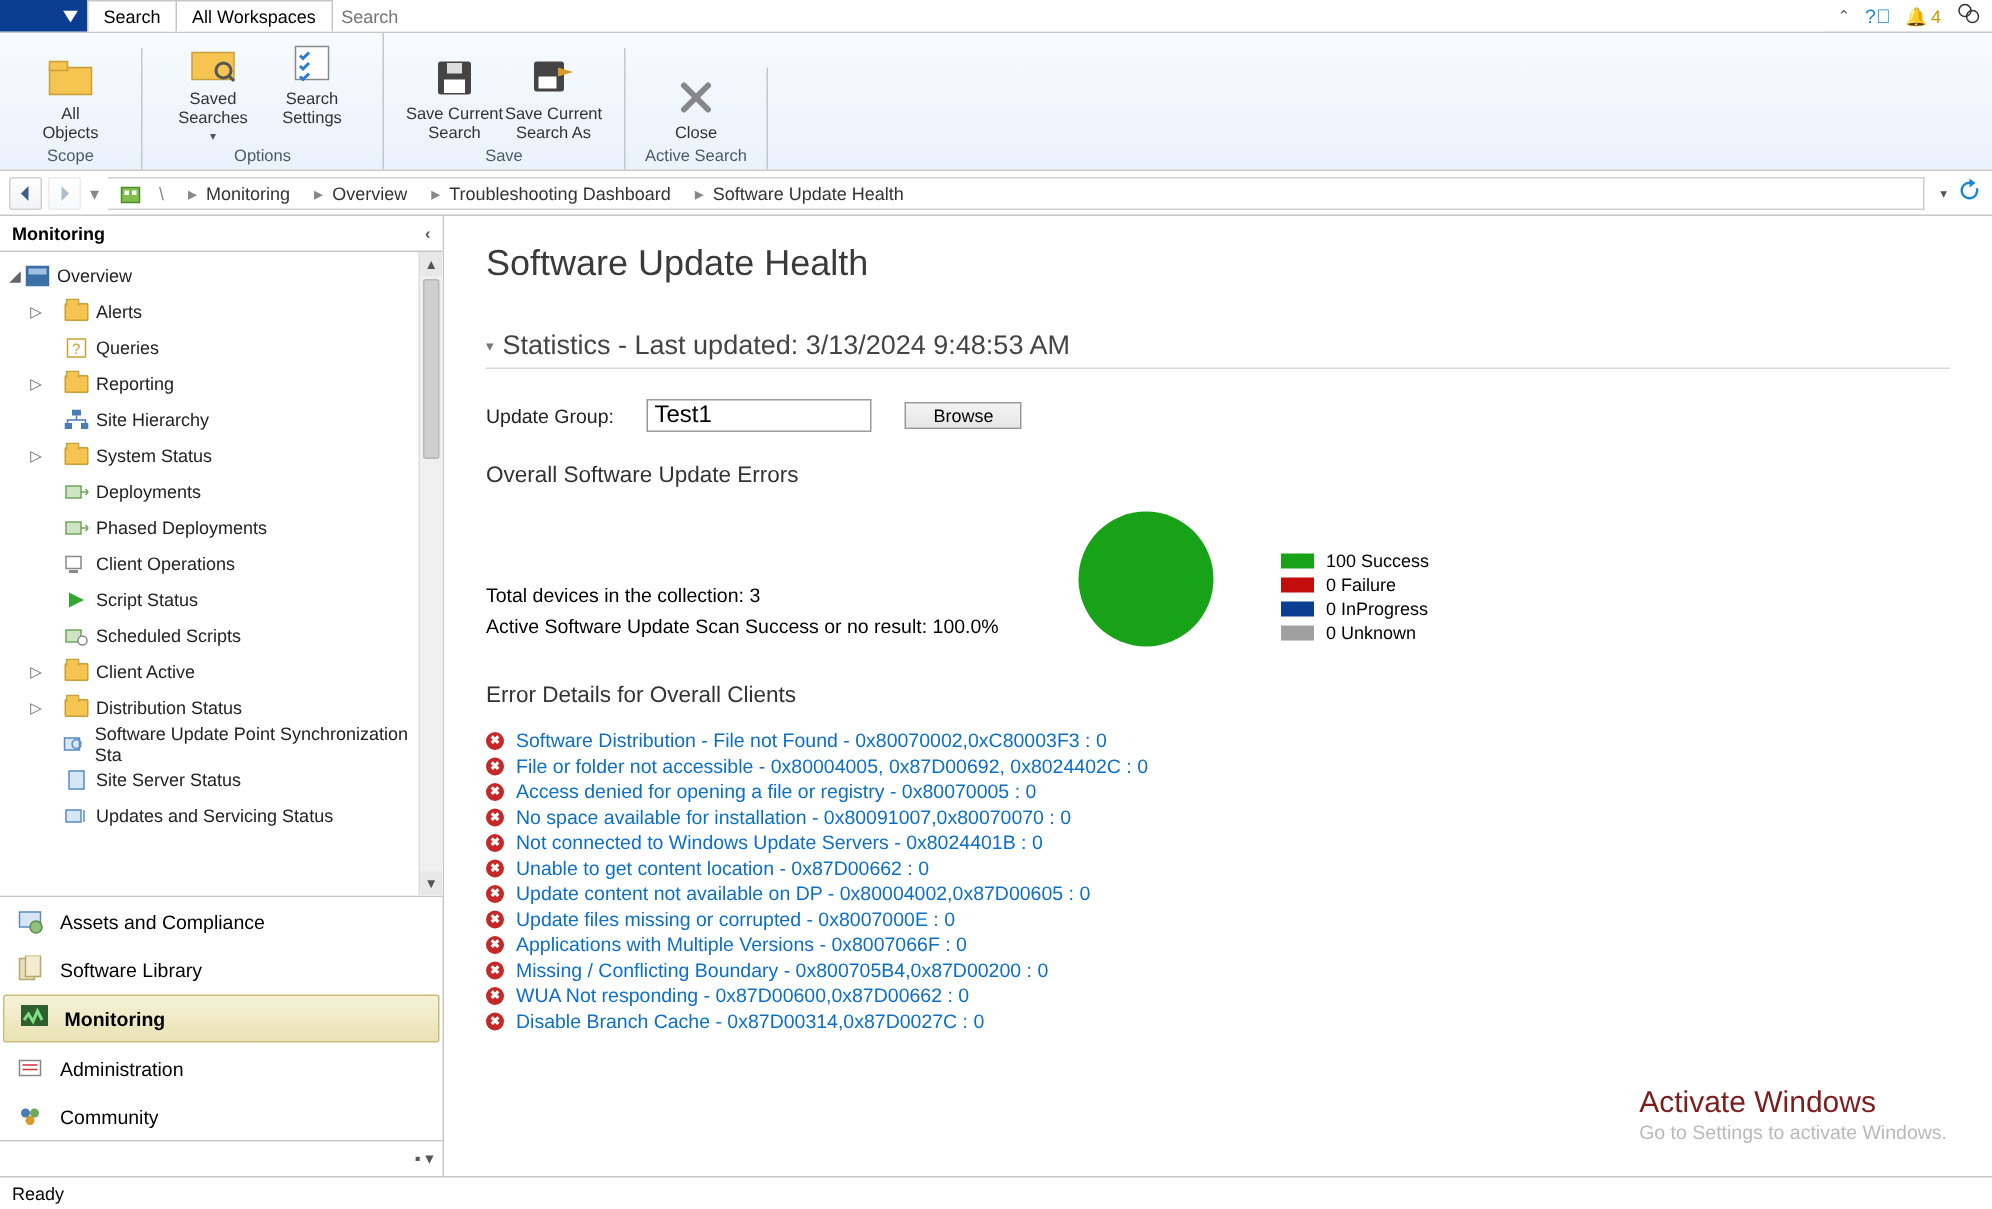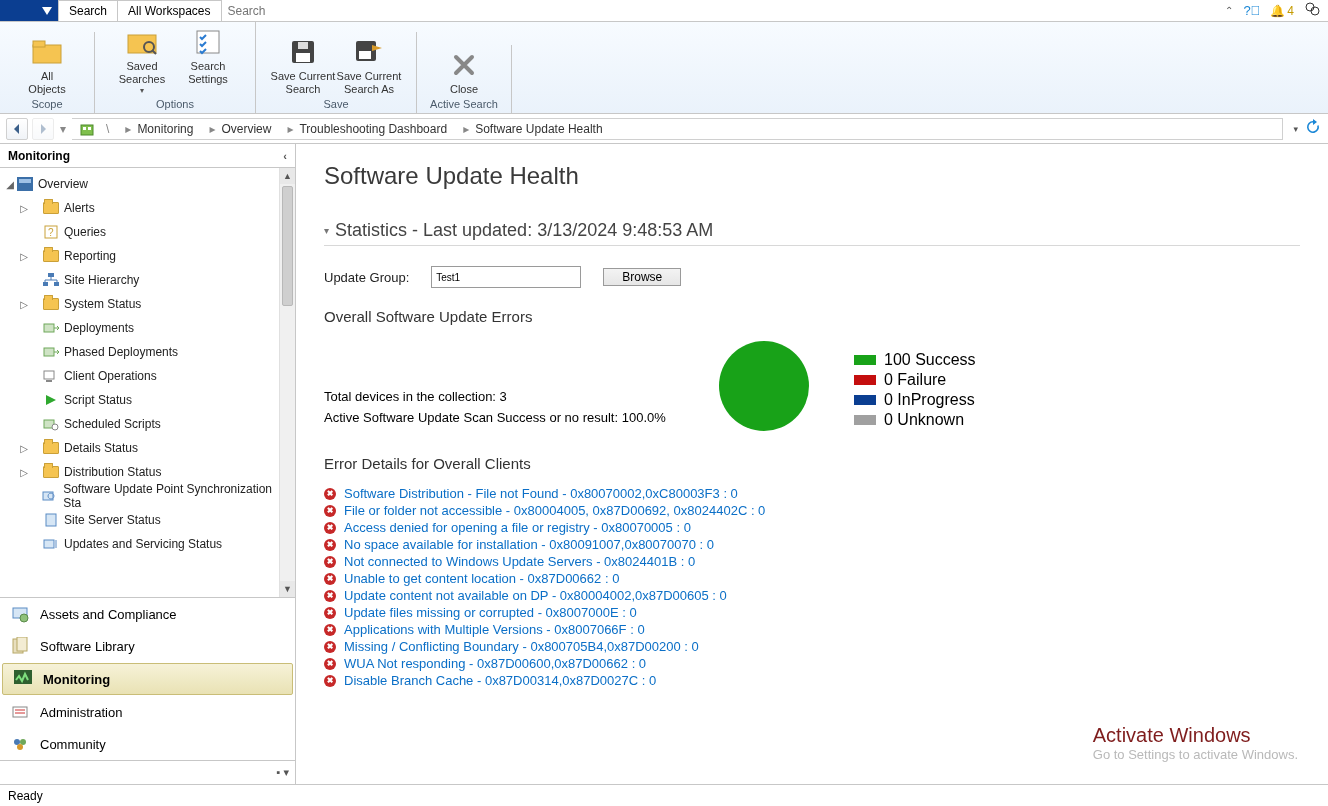--- a/index.html
+++ b/index.html
@@ -63,29 +63,29 @@
   .wb-footer { height:24px; border-top:1px solid #c7c7c7; display:flex; justify-content:flex-end; align-items:center; padding:0 6px; gap:6px; font-size:11px; color:#555; }
 
   
   .content { flex:1; overflow:auto; padding: 18px 28px; background:#fff; position:relative; }
   .content h1 { font-size:24px; font-weight:400; color:#3a3a3a; margin-bottom:30px; }
   .section-hd { display:flex; align-items:center; gap:6px; border-bottom:1px solid #d8d8d8; padding-bottom:4px; margin-bottom:20px; }
   .section-hd .caret { font-size:10px; color:#777; }
   .section-hd .txt { font-size:18px; font-weight:400; color:#444; }
   .form-row { display:flex; align-items:center; gap:22px; margin-bottom:20px; font-size:13px; }
   .form-row label { color:#222; }
-  .form-row input[type=text] { width:150px; height:22px; border:1px solid #9a9a9a; padding:0 4px; font-size:10px; }
+  .form-row input[type=text] { width:150px; height:22px; border:1px solid #9a9a9a; padding:0 4px; font-size:16px; }
   .form-row button { height:18px; width:78px; background:linear-gradient(#f3f3f3,#e6e6e6); border:1px solid #9a9a9a; font-size:12px; }
   .subhead { font-size:15px; color:#333; margin-bottom:16px; }
   .stats-block { display:flex; align-items:flex-end; }
   .stats-left { flex:0 0 380px; }
   .stats-left p { font-size:13px; margin-bottom:6px; }
   .pie-wrap { width:120px; display:flex; justify-content:center; }
   .pie { width:90px; height:90px; border-radius:50%; background:#18a218; }
-  .legend { margin-left:30px; font-size:16px; }
+  .legend { margin-left:30px; font-size:12px; }
   .legend-item { display:flex; align-items:center; gap:8px; margin-bottom:2px; }
   .swatch { width:22px; height:10px; }
   .err-head { font-size:15px; color:#333; margin:24px 0 14px; }
   .err-list .err-row { display:flex; align-items:center; gap:8px; margin-bottom:2px; font-size:13px; }
   .err-row .ei { width:12px; height:12px; border-radius:50%; background:#c62828; display:flex; align-items:center; justify-content:center; color:#fff; font-size:8px; font-weight:bold; }
   .err-row a { color:#0b6fc7; text-decoration:none; }
 
   .watermark { position:absolute; right:30px; bottom:22px; text-align:left; }
   .watermark .t1 { font-size:20px; color:#7f1d1d; }
   .watermark .t2 { font-size:13px; color:#b9b9b9; }
@@ -383,21 +383,21 @@
               </svg>
             </span>
             <span>Scheduled Scripts</span>
           </div>
           <div class="tree-row lvl1">
             <span class="exp">▷</span>
             <span class="gap"></span>
             <span class="ic">
               <span class="folder-ic"></span>
             </span>
-            <span>Details Status</span>
+            <span>Client Active</span>
           </div>
           <div class="tree-row lvl1">
             <span class="exp">▷</span>
             <span class="gap"></span>
             <span class="ic">
               <span class="folder-ic"></span>
             </span>
             <span>Distribution Status</span>
           </div>
           <div class="tree-row lvl1">

